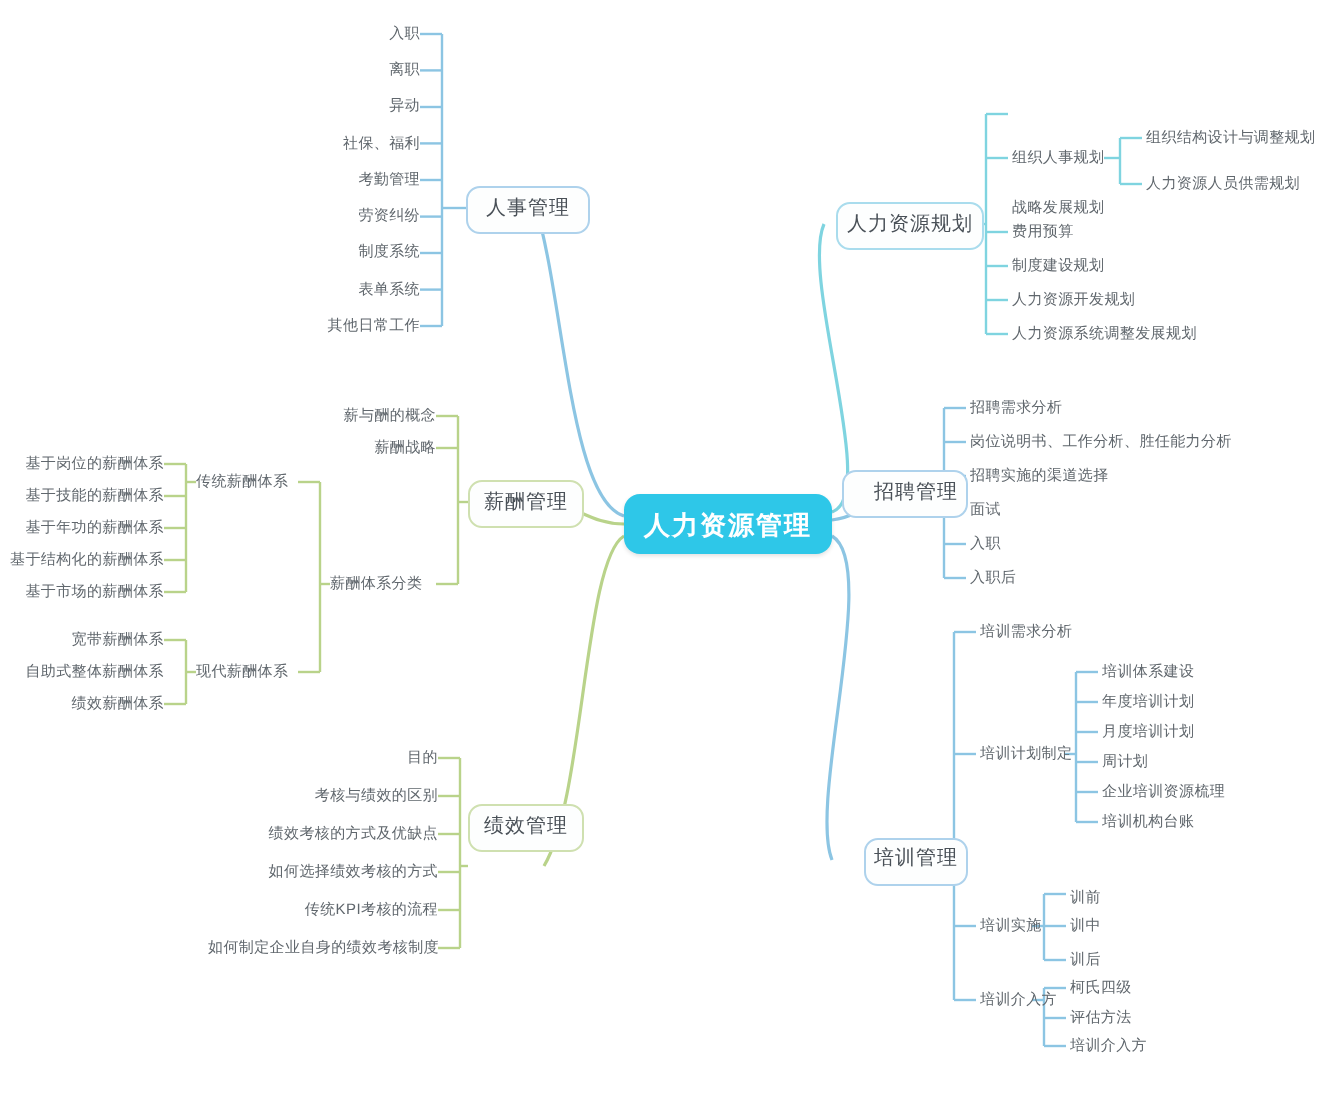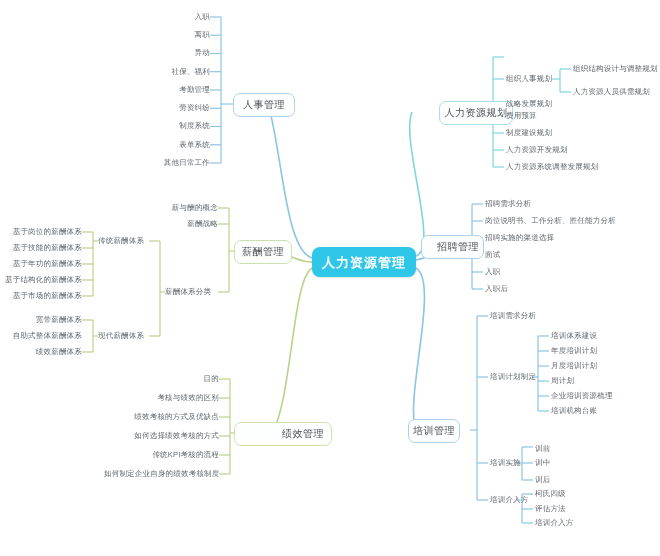--- a/index.html
+++ b/index.html
@@ -24,21 +24,21 @@
 
   
   .l1{
     border:1px solid #bcd7ee;border-radius:7px;background:#fdfefe;
     font-size:10px;color:#4a5158;
     display:flex;align-items:center;justify-content:center;
     height:22px;letter-spacing:.5px;
   }
   .l1.green{border-color:#cfe0b0;}
   .l1.blue{border-color:#aed2ec;}
-  .l1.cyan{border-color:#a9dced;margin-left:21px;}
+  .l1.cyan{border-color:#a9dced;}
 
   
   .leaf{font-size:7.5px;color:#60676d;letter-spacing:.2px;}
   .leaf.r{text-align:left;}
   .leaf.l{text-align:right;}
   .mid{font-size:7.5px;color:#60676d;letter-spacing:.2px;}
 </style>
 </head>
 <body>
 
@@ -174,21 +174,21 @@
   <div class="node leaf l" style="left:12px;top:244px;width:70px;">基于技能的薪酬体系</div>
   <div class="node leaf l" style="left:12px;top:260px;width:70px;">基于年功的薪酬体系</div>
   <div class="node leaf l" style="left:4px;top:276px;width:78px;">基于结构化的薪酬体系</div>
   <div class="node leaf l" style="left:12px;top:292px;width:70px;">基于市场的薪酬体系</div>
 
   <div class="node mid" style="left:98px;top:332px;width:62px;">现代薪酬体系</div>
   <div class="node leaf l" style="left:22px;top:316px;width:60px;">宽带薪酬体系</div>
   <div class="node leaf l" style="left:4px;top:332px;width:78px;">自助式整体薪酬体系</div>
   <div class="node leaf l" style="left:22px;top:348px;width:60px;">绩效薪酬体系</div>
 
-  <div class="node l1 green" style="left:234px;top:422px;width:56px;padding-left:40px;">绩效管理</div>
+  <div class="node l1 green" style="left:234px;top:402px;width:56px;">绩效管理</div>
   <div class="node leaf l" style="left:169px;top:375px;width:50px;">目的</div>
   <div class="node leaf l" style="left:129px;top:394px;width:90px;">考核与绩效的区别</div>
   <div class="node leaf l" style="left:119px;top:413px;width:100px;">绩效考核的方式及优缺点</div>
   <div class="node leaf l" style="left:119px;top:432px;width:100px;">如何选择绩效考核的方式</div>
   <div class="node leaf l" style="left:129px;top:451px;width:90px;">传统KPI考核的流程</div>
   <div class="node leaf l" style="left:104px;top:470px;width:115px;">如何制定企业自身的绩效考核制度</div>
 
   <div class="node l1 cyan" style="left:418px;top:101px;width:72px;">人力资源规划</div>
   <div class="node leaf r" style="left:506px;top:53px;width:90px;margin-top:47px;">战略发展规划</div>
   <div class="node mid" style="left:506px;top:75px;width:60px;">组织人事规划</div>
@@ -200,21 +200,21 @@
   <div class="node leaf r" style="left:506px;top:163px;width:120px;">人力资源系统调整发展规划</div>
 
   <div class="node l1 blue" style="left:421px;top:235px;width:50px;padding-left:11px;">招聘管理</div>
   <div class="node leaf r" style="left:485px;top:200px;width:90px;">招聘需求分析</div>
   <div class="node leaf r" style="left:485px;top:217px;width:160px;">岗位说明书、工作分析、胜任能力分析</div>
   <div class="node leaf r" style="left:485px;top:234px;width:120px;">招聘实施的渠道选择</div>
   <div class="node leaf r" style="left:485px;top:251px;width:60px;">面试</div>
   <div class="node leaf r" style="left:485px;top:268px;width:60px;">入职</div>
   <div class="node leaf r" style="left:485px;top:285px;width:60px;">入职后</div>
 
-  <div class="node l1 blue" style="left:408px;top:419px;width:50px;">培训管理</div>
+  <div class="node l1 blue" style="left:432px;top:419px;width:50px;font-family:Liberation Mono, monospace;">培训管理</div>
   <div class="node leaf r" style="left:490px;top:312px;width:90px;">培训需求分析</div>
 
   <div class="node mid" style="left:490px;top:373px;width:62px;">培训计划制定</div>
   <div class="node leaf r" style="left:551px;top:332px;width:100px;">培训体系建设</div>
   <div class="node leaf r" style="left:551px;top:347px;width:100px;">年度培训计划</div>
   <div class="node leaf r" style="left:551px;top:362px;width:100px;">月度培训计划</div>
   <div class="node leaf r" style="left:551px;top:377px;width:100px;">周计划</div>
   <div class="node leaf r" style="left:551px;top:392px;width:105px;">企业培训资源梳理</div>
   <div class="node leaf r" style="left:551px;top:407px;width:100px;">培训机构台账</div>
 

